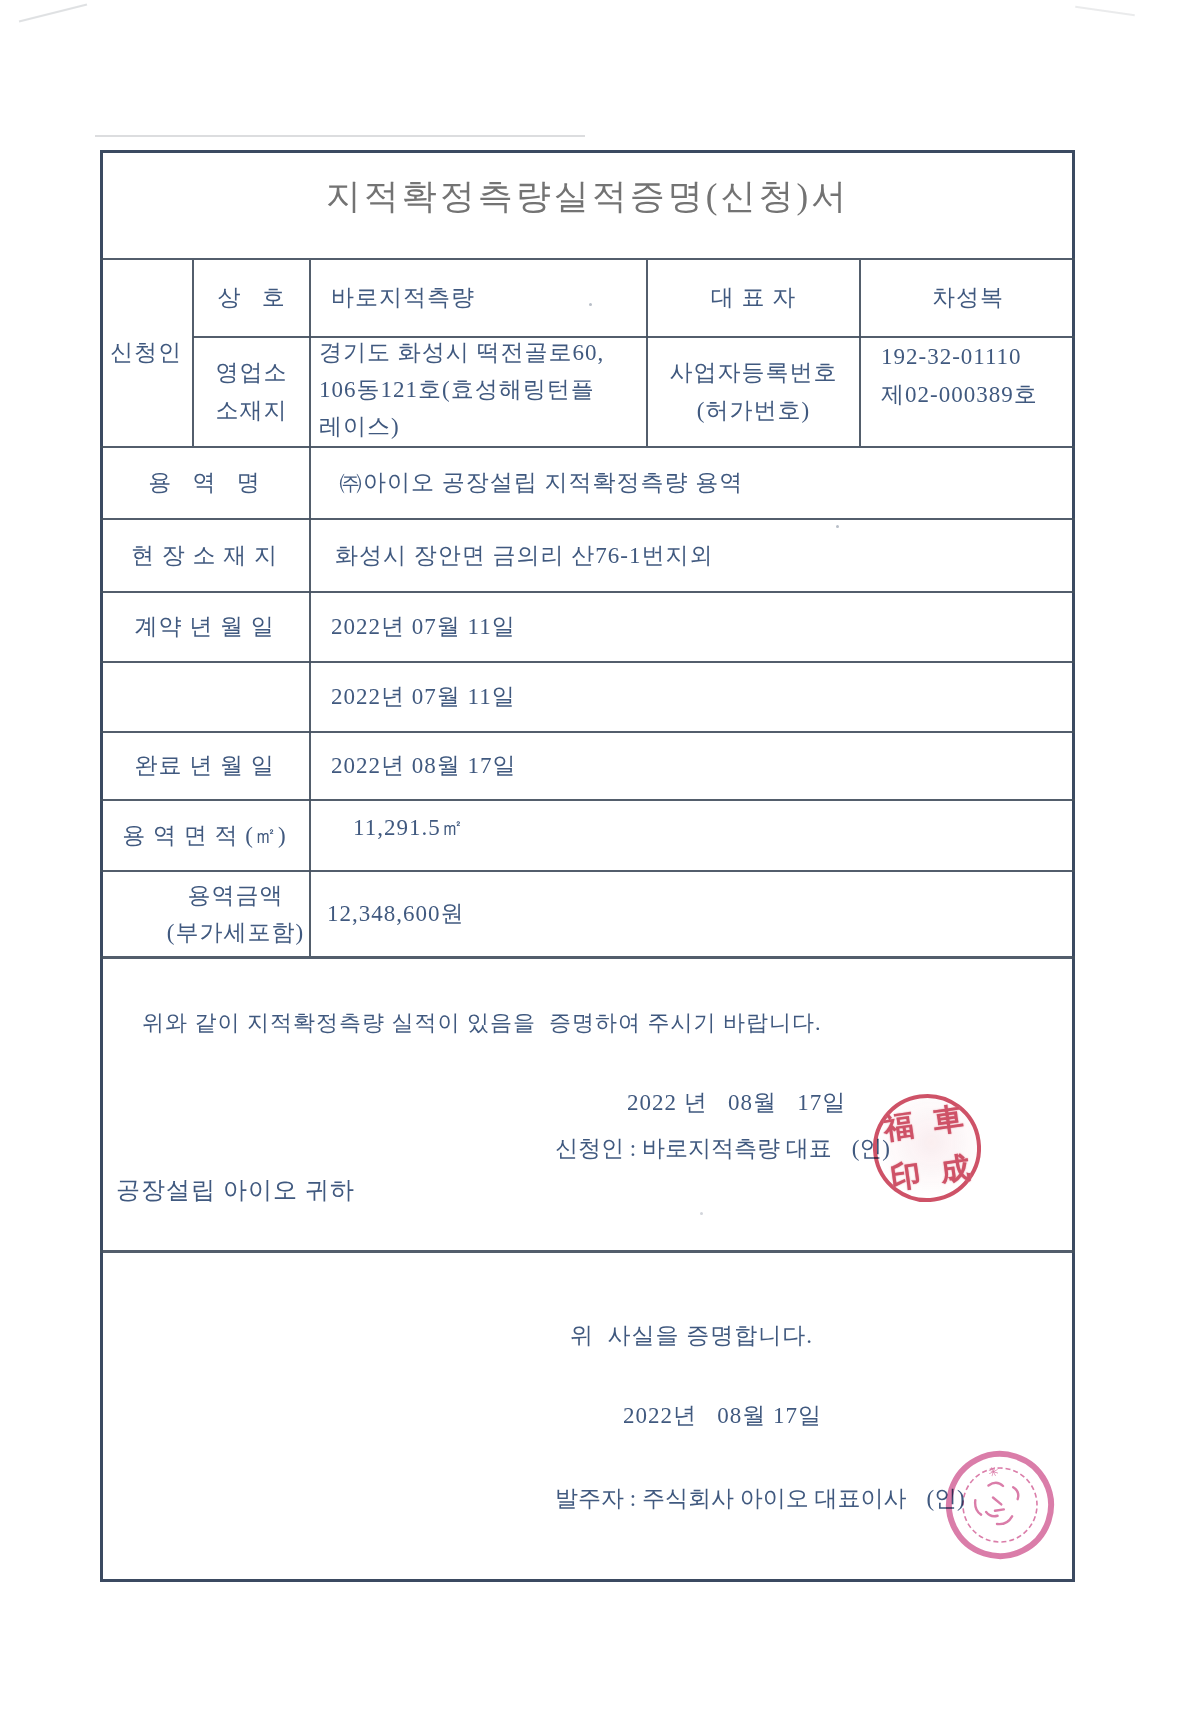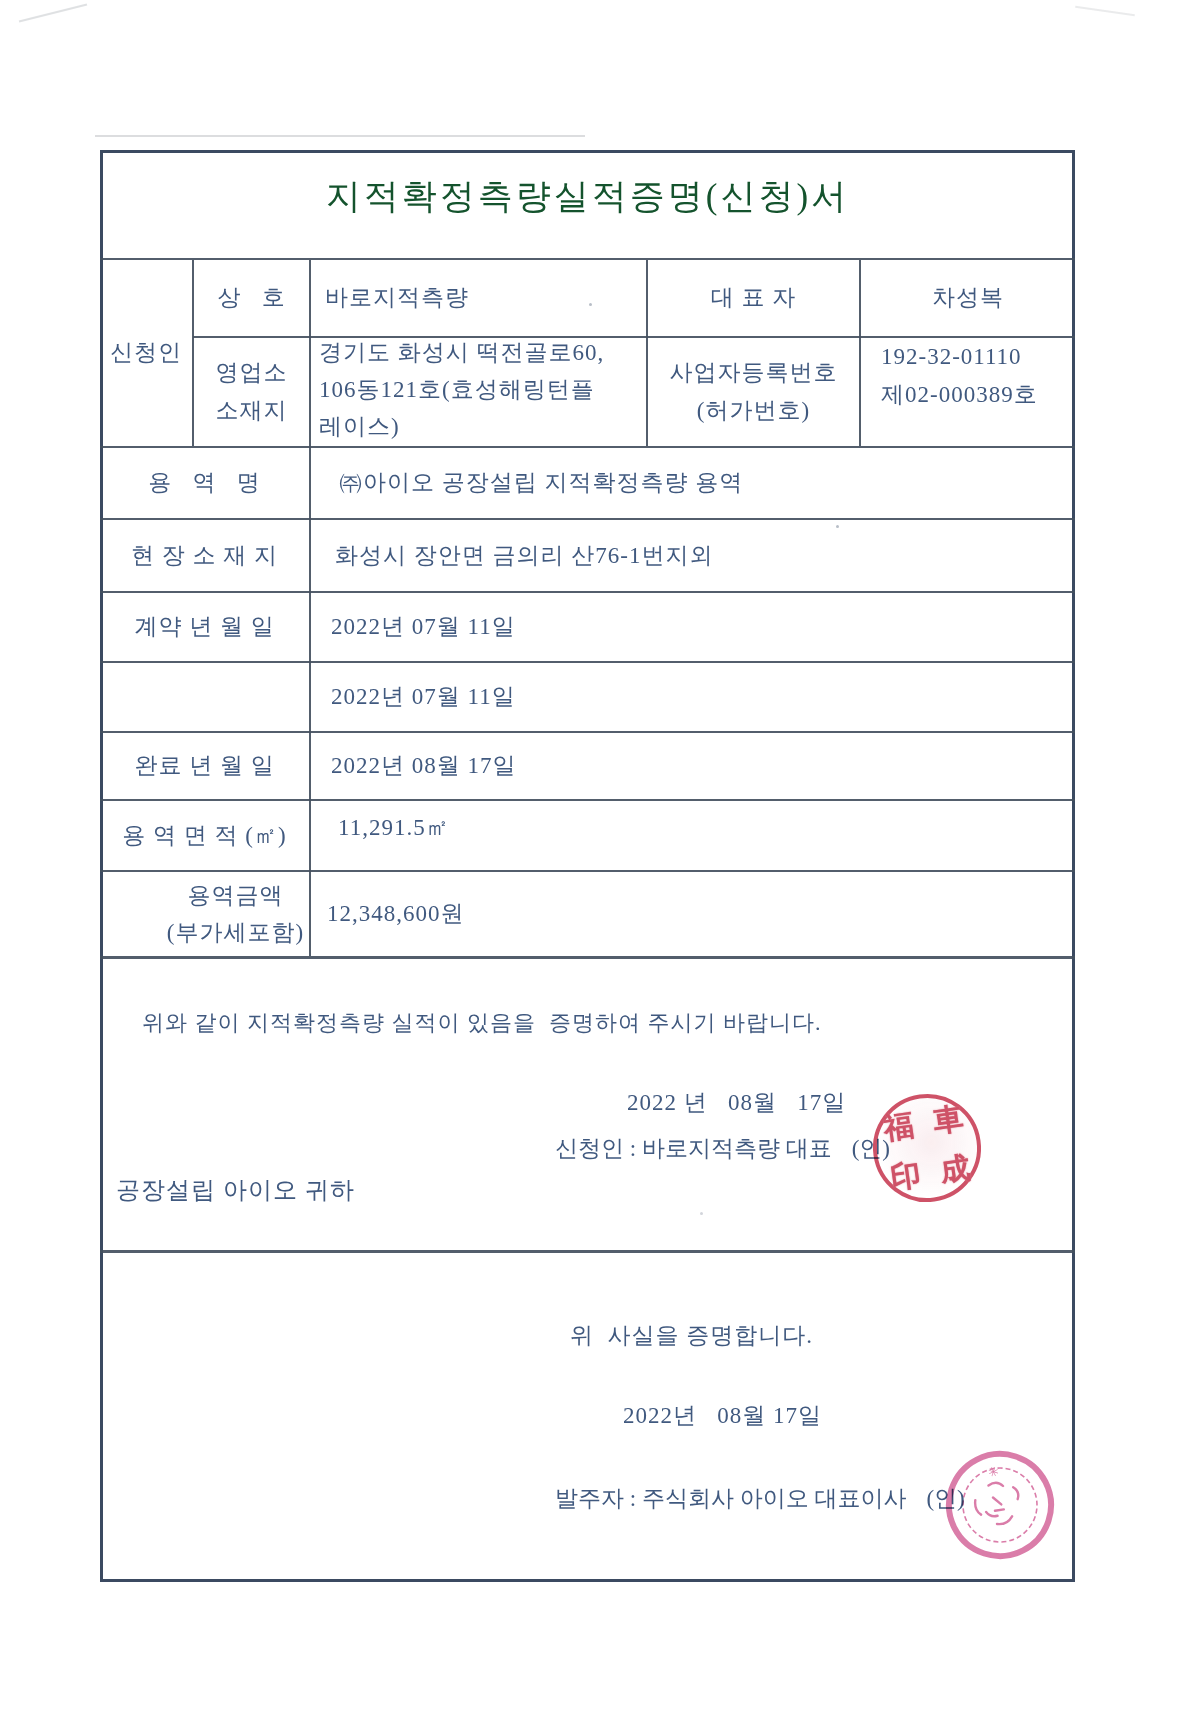--- a/index.html
+++ b/index.html
@@ -27,21 +27,21 @@
   .cell{
     position:absolute;display:flex;align-items:center;justify-content:center;
     font-size:23px;letter-spacing:1px;line-height:1.3;color:var(--ink-color);
   }
   .cell.left{justify-content:flex-start;}
   .cell.col{flex-direction:column;}
   .pre{white-space:pre;}
   .title{
     position:absolute;left:100px;top:150px;width:975px;height:92px;
     display:flex;align-items:center;justify-content:center;
-    font-size:35px;letter-spacing:3px;color:#14532d;font-weight:500;text-align:right;
+    font-size:35px;letter-spacing:3px;color:#737373;font-weight:500;text-align:right;
   }
   .freetext{position:absolute;font-size:22px;letter-spacing:1px;color:var(--ink-color);white-space:pre;}
   .sign-line{position:absolute;display:flex;align-items:center;font-size:23px;color:var(--ink-color);white-space:pre;}
   .seal-mark{margin-left:20px;}
   
   .stamp1{
     position:absolute;left:873px;top:1094px;width:108px;height:108px;
     border:4px solid #c73a52;border-radius:50%;
     box-sizing:border-box;
     transform:rotate(-8deg);
@@ -90,21 +90,21 @@
   <div class="hline" style="left:100px;top:1250px;width:975px;height:3px;"></div>
 
   <div class="vline" style="left:192px;top:260px;width:2px;height:186px;"></div>
   <div class="vline" style="left:309px;top:260px;width:2px;height:696px;"></div>
   <div class="vline" style="left:646px;top:260px;width:2px;height:186px;"></div>
   <div class="vline" style="left:859px;top:260px;width:2px;height:186px;"></div>
 
   <div class="cell" style="left:100px;top:260px;width:92px;height:186px;">신청인</div>
 
   <div class="cell pre" style="left:194px;top:260px;width:115px;height:76px;">상   호</div>
-  <div class="cell left" style="left:311px;top:260px;width:335px;height:76px;padding-left:14px;">바로지적측량</div>
+  <div class="cell left" style="left:311px;top:260px;width:335px;height:76px;padding-left:20px;">바로지적측량</div>
   <div class="cell pre" style="left:648px;top:260px;width:211px;height:76px;">대 표 자</div>
   <div class="cell col" style="left:194px;top:338px;width:115px;height:108px;line-height:38px;">
     <span>영업소</span>
     <span>소재지</span>
   </div>
 
   <div class="cell" style="left:861px;top:260px;width:214px;height:76px;">차성복</div>
   <div class="cell col left" style="left:311px;top:334px;width:335px;height:116px;padding-left:8px;line-height:37px;align-items:flex-start;">
     <span>경기도 화성시 떡전골로60,</span>
     <span>106동121호(효성해링턴플</span>
@@ -127,21 +127,21 @@
 
   <div class="cell pre" style="left:100px;top:593px;width:209px;height:68px;">계약 년 월 일</div>
   <div class="cell left" style="left:311px;top:593px;width:764px;height:68px;padding-left:20px;">2022년 07월 11일</div>
 
   <div class="cell left" style="left:311px;top:663px;width:764px;height:68px;padding-left:20px;">2022년 07월 11일</div>
 
   <div class="cell pre" style="left:100px;top:733px;width:209px;height:66px;">완료 년 월 일</div>
   <div class="cell left" style="left:311px;top:733px;width:764px;height:66px;padding-left:20px;">2022년 08월 17일</div>
 
   <div class="cell pre" style="left:100px;top:801px;width:209px;height:69px;">용 역 면 적 (㎡)</div>
-  <div class="cell left" style="left:311px;top:801px;width:764px;height:53px;padding-left:27px;">11,291.5㎡</div>
+  <div class="cell left" style="left:311px;top:801px;width:764px;height:53px;padding-left:42px;">11,291.5㎡</div>
 
   <div class="cell col" style="left:100px;top:872px;width:209px;height:84px;line-height:37px;padding-left:31px;">
     <span>용역금액</span>
     <span>(부가세포함)</span>
   </div>
   <div class="cell left" style="left:311px;top:872px;width:764px;height:84px;padding-left:16px;">12,348,600원</div>
 
   <div class="freetext" style="left:142px;top:1008px;">위와 같이 지적확정측량 실적이 있음을  증명하여 주시기 바랍니다.</div>
   <div class="freetext" style="left:627px;top:1087px;font-size:23px;">2022 년   08월   17일</div>
 

